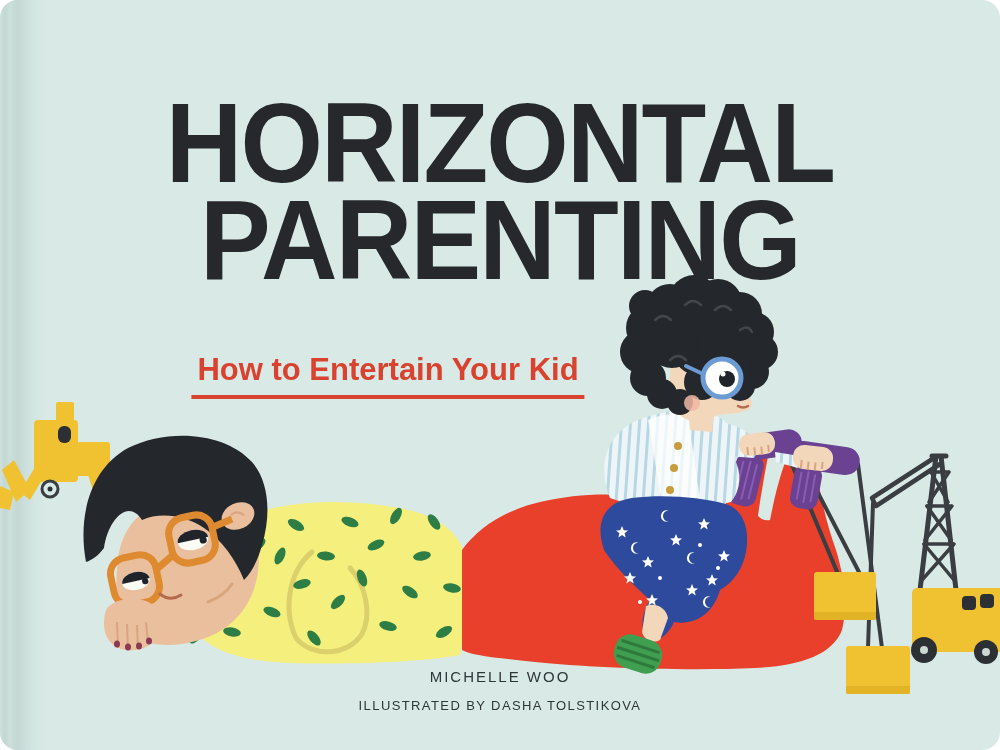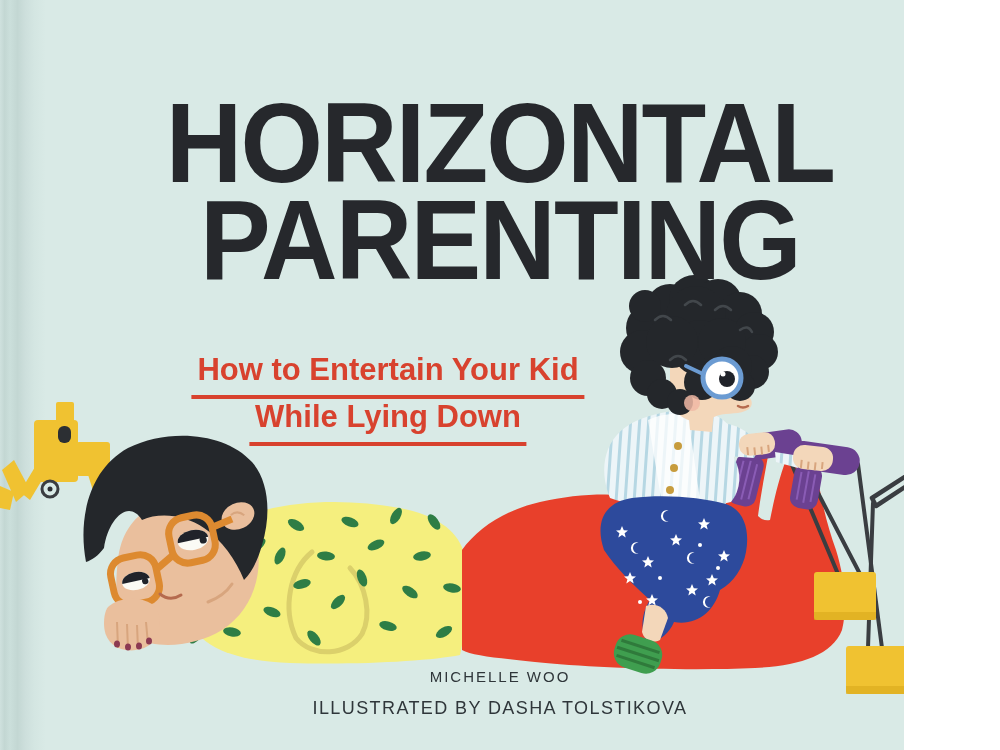--- a/index.html
+++ b/index.html
@@ -1,48 +1,49 @@
 <!DOCTYPE html>
 <html style="--background: #d9eae6; --spine_shadow: #c4d9d5; --title_text: #26282c; --subtitle_text: #d8422e; --author_text: #2f363a; --illustration-toy_yellow: #f0c231; --illustration-toy_window_dark: #2c2f33; --illustration-shirt_yellow: #f5ef7e; --illustration-shirt_outline: #dbd06b; --illustration-leaf_green: #2e7d45; --illustration-pants_red: #e8402b; --illustration-pajama_navy: #2d4a9c; --illustration-sock_purple: #6b4191; --illustration-sock_rib: #8a5cb5; --illustration-sock_green: #3f9e4f; --illustration-sock_green_stripe: #2f7a3b; --illustration-hair_black: #24272b; --illustration-parent_skin: #eabf9d; --illustration-child_skin: #f3d7ba; --illustration-skin_line: #d8a57e; --illustration-blush_pink: #f0b9a4; --illustration-nail_red: #8c3a52; --illustration-glasses_orange: #dd8a30; --illustration-glasses_blue: #6b9bd2; --illustration-button_gold: #c79c3d; --illustration-crane_dark: #3a3d41; --illustration-stripe_bg: #edf5f8; --illustration-stripe_blue: #b6d7e3; --illustration-eye_dark: #20232a; --illustration-mouth_line: #b56a4e; --illustration-block_shade: #d9a91c; --illustration-wheel_hub: #cdd8d2;"><head>
 <meta charset="utf-8">
 <style>
   html,body{margin:0;padding:0;background:#fff;}
   .cover{
-    position:relative;width:904px;height:750px;overflow:hidden;
+    position:relative;width:1000px;height:750px;overflow:hidden;
     background:var(--background,#d9eae6);
     font-family:"Liberation Sans",sans-serif;
+    border-radius:18px;
   }
   .spine{
     position:absolute;left:0;top:0;width:46px;height:750px;
     background:linear-gradient(90deg,#cfe1de 0%,#c3d7d3 10%,#cbdfdb 22%,#c3d7d3 38%,#cddfdc 55%,#d4e6e2 75%,var(--background,#d9eae6) 100%);
   }
   .illustration{position:absolute;left:0;top:0;width:1000px;height:750px;}
   .title-block{
     position:absolute;left:0;top:94px;width:1000px;text-align:center;
     color:var(--title_text,#26282c);font-weight:bold;
     font-size:114px;line-height:97px;letter-spacing:-2px;
     transform:scaleX(0.93);transform-origin:50% 0;
   }
   .subtitle-block{
     position:absolute;left:388px;top:352px;transform:translateX(-50%);
-    display:flex;flex-direction:column;align-items:center;
+    display:flex;flex-direction:column;align-items:center;gap:14px;
     color:var(--subtitle_text,#d8422e);font-weight:bold;font-size:31px;line-height:36px;
   }
   .subtitle-line{
     display:inline-block;padding:0 6px 7px 6px;
     border-bottom:4px solid var(--subtitle_text,#d8422e);
     white-space:nowrap;
   }
   .author{
     position:absolute;left:0;top:668px;width:1000px;text-align:center;
     color:var(--author_text,#2f363a);font-size:15px;letter-spacing:2px;
   }
   .credit{
     position:absolute;left:0;top:698px;width:1000px;text-align:center;
-    color:var(--author_text,#2f363a);font-size:18px;letter-spacing:1.4px;
+    color:var(--author_text,#2f363a);font-size:13px;letter-spacing:1.4px;
   }
   
   .f-toy{fill:var(--illustration-toy_yellow,#f0c231)}
   .f-toydark{fill:var(--illustration-toy_window_dark,#2c2f33)}
   .f-shirt{fill:var(--illustration-shirt_yellow,#f5ef7e)}
   .s-shirtline{stroke:var(--illustration-shirt_outline,#dbd06b)}
   .f-leaf{fill:var(--illustration-leaf_green,#2e7d45)}
   .f-red{fill:var(--illustration-pants_red,#e8402b)}
   .f-navy{fill:var(--illustration-pajama_navy,#2d4a9c)}
   .f-purple{fill:var(--illustration-sock_purple,#6b4191)}
@@ -293,19 +294,18 @@
     </g>
   </svg>
 
   <div class="title-block">
     <div>HORIZONTAL</div>
     <div>PARENTING</div>
   </div>
 
   <div class="subtitle-block">
     <span class="subtitle-line">How to Entertain Your Kid</span>
-    <span class="subtitle-line">While Lying Down</span>
   </div>
 
   <div class="author">MICHELLE WOO</div>
   <div class="credit">ILLUSTRATED BY DASHA TOLSTIKOVA</div>
 
 </div>
 
 </body></html>

